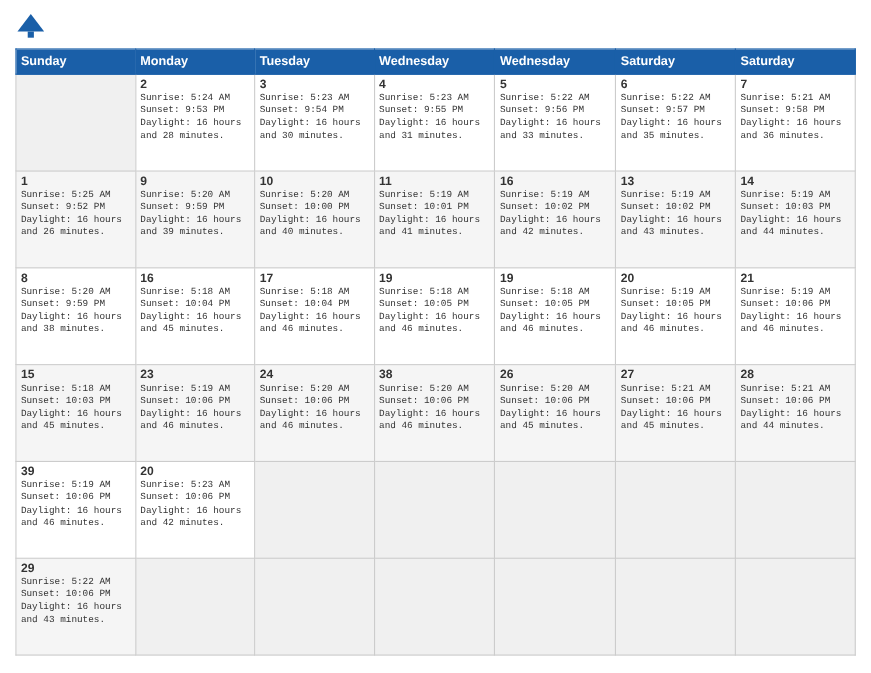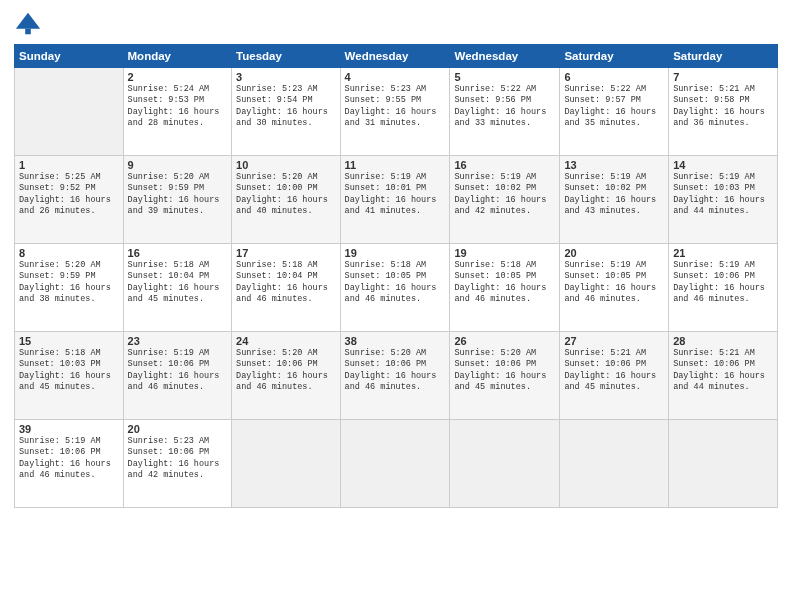--- a/index.html
+++ b/index.html
@@ -259,15 +259,27 @@
           <td>
             <span class="day-num">20</span>
             <div class="day-info">Sunrise: 5:23 AM<br>Sunset: 10:06 PM<br>Daylight: 16 hours<br>and 42 minutes.<br></div>
           </td>
           <td class="empty-cell"></td>
           <td class="empty-cell"></td>
           <td class="empty-cell"></td>
           <td class="empty-cell"></td>
           <td class="empty-cell"></td>
         </tr>
+        <tr>
+          <td>
+            <span class="day-num">29</span>
+            <div class="day-info">Sunrise: 5:22 AM<br>Sunset: 10:06 PM<br>Daylight: 16 hours<br>and 43 minutes.<br></div>
+          </td>
+          <td class="empty-cell"></td>
+          <td class="empty-cell"></td>
+          <td class="empty-cell"></td>
+          <td class="empty-cell"></td>
+          <td class="empty-cell"></td>
+          <td class="empty-cell"></td>
+        </tr>
       </tbody>
   </table>
 </div>
 
 </body></html>

